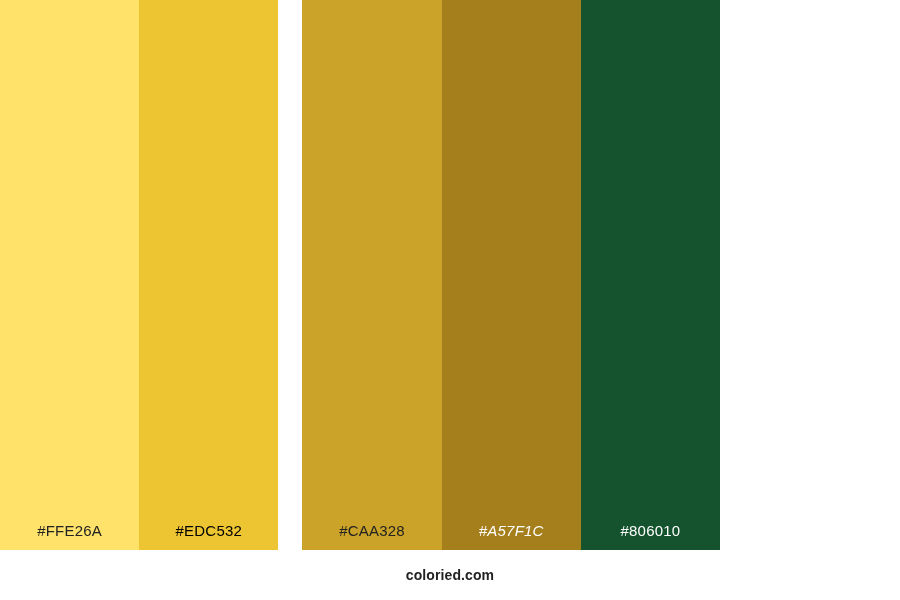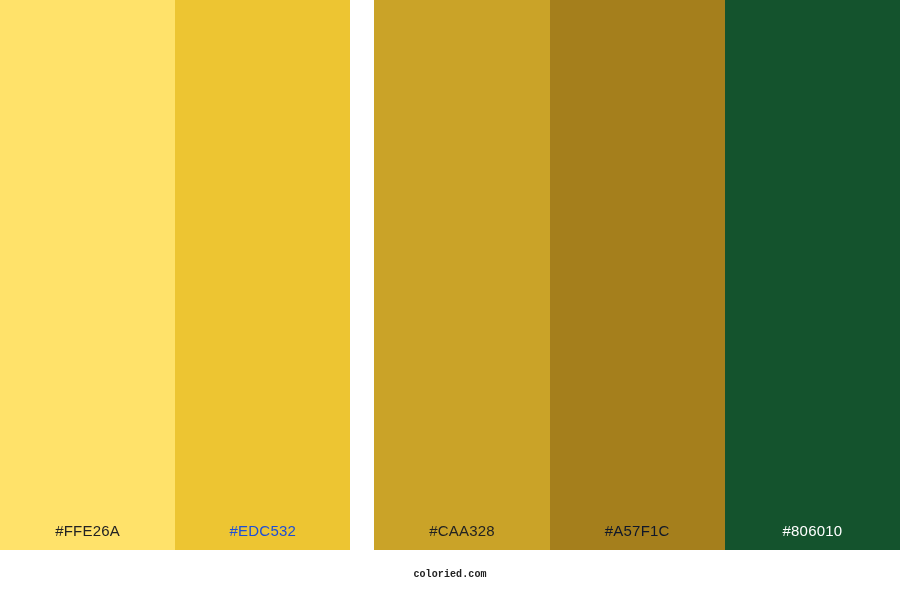--- a/index.html
+++ b/index.html
@@ -14,21 +14,21 @@
     overflow: hidden;
   }
   #palette-page {
     width: 900px;
     height: 600px;
     display: flex;
     flex-direction: column;
     background: #ffffff;
   }
   #swatch-strip {
-    width: 900px;
+    width: 720px;
     height: 550px;
     display: flex;
     flex-direction: row;
   }
   .swatch {
     flex: 1 1 180px;
     height: 550px;
     position: relative;
     display: flex;
     align-items: flex-end;
@@ -45,50 +45,50 @@
   }
   #footer-bar {
     width: 900px;
     height: 50px;
     background: #ffffff;
     display: flex;
     align-items: center;
     justify-content: center;
   }
   #footer-brand {
-    font-family: Liberation Mono, monospace;
-    font-size: 10px;
+    font-family: Liberation Sans, sans-serif;
+    font-size: 14px;
     font-weight: bold;
     color: #222222;
     letter-spacing: 0.1px;
     line-height: 1;
     user-select: none;
   }
 </style>
 </head>
 <body>
 
 <div id="palette-page">
 
   <div id="swatch-strip">
 
     <div class="swatch" style="background-color: rgb(255, 226, 106);">
       <span class="swatch-label" style="color: rgb(34, 34, 34);">#FFE26A</span>
     </div>
 
     <div class="swatch" style="background-color: rgb(237, 197, 50);">
-      <span class="swatch-label" style="color: #1d4ed8;">#EDC532</span>
+      <span class="swatch-label" style="color: #000000;">#EDC532</span>
     </div>
 
     <div class="swatch" style="background-color: rgb(202, 163, 40); margin-left: 24px;">
       <span class="swatch-label" style="color: rgb(34, 34, 34);">#CAA328</span>
     </div>
 
     <div class="swatch" style="background-color: rgb(165, 127, 28);">
-      <span class="swatch-label" style="color: #0f172a;">#A57F1C</span>
+      <span class="swatch-label" style="color: #ffffff; font-style: italic;">#A57F1C</span>
     </div>
 
     <div class="swatch" style="background-color: #14532d;">
       <span class="swatch-label" style="color: rgb(255, 255, 255);">#806010</span>
     </div>
 
   </div>
 
   <div id="footer-bar" style="background-color: rgb(255, 255, 255);">
     <span id="footer-brand" style="color: rgb(34, 34, 34);">coloried.com</span>

